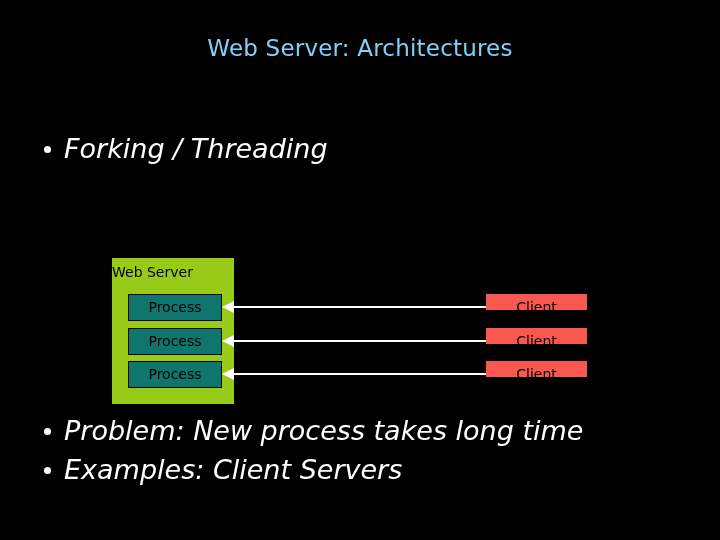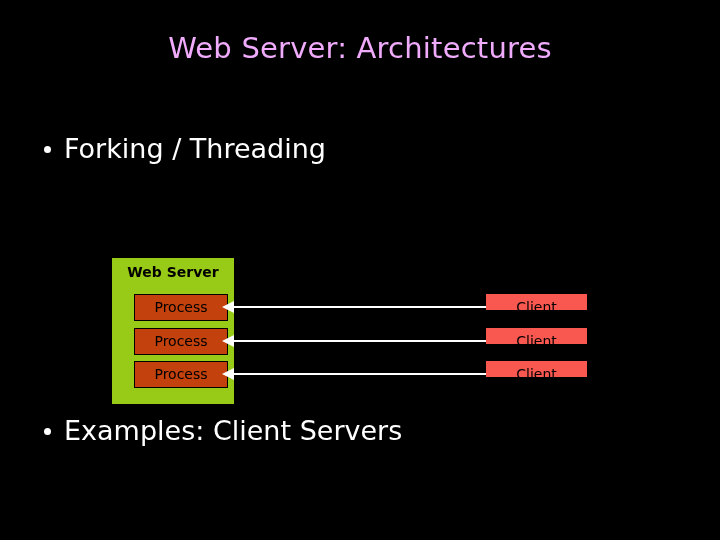--- a/index.html
+++ b/index.html
@@ -23,33 +23,34 @@
     background: #000000;
   }
 
   
   #slide-title {
     position: absolute;
     left: 0;
     top: 26px;
     width: 720px;
     text-align: center;
-    color: #f0abfc;
-    font-size: 29px;
+    color: #7dd3fc;
+    font-size: 23px;
     font-weight: normal;
     letter-spacing: 0.2px;
     line-height: 44px;
     white-space: nowrap;
   }
 
   
   .bullet-list {
     position: absolute;
     left: 30px;
     width: 660px;
+    font-style: italic;
   }
   #bullets-top { top: 130px; }
   #bullets-bottom { top: 412px; }
 
   .bullet-item {
     position: relative;
     padding-left: 34px;
     color: #FFFFFF;
     font-size: 27px;
     line-height: 38px;
@@ -83,42 +84,40 @@
     width: 122px;
     height: 146px;
     background: #97CB17;
     box-sizing: border-box;
   }
   #server-label {
     position: absolute;
     left: 112px;
     top: 263px;
     width: 122px;
-    text-align: center;
+    text-align: left;
     color: #000000;
     font-size: 14px;
     line-height: 18px;
     white-space: nowrap;
-    font-weight: bold;
   }
 
   .process-box {
     position: absolute;
     left: 128px;
     width: 94px;
     height: 27px;
-    background: #c2410c;
+    background: #0f766e;
     border: 1px solid #000000;
     box-sizing: border-box;
     color: #000000;
     font-size: 14px;
     line-height: 25px;
     text-align: center;
     white-space: nowrap;
-    margin-left: 6px;
   }
   .process-1 { top: 294px; }
   .process-2 { top: 328px; }
   .process-3 { top: 361px; }
 
   .client-box {
     position: absolute;
     left: 486px;
     width: 101px;
     height: 16px;
@@ -192,17 +191,21 @@
 
     <div class="client-box client-1">Client</div>
     <div class="client-box client-2">Client</div>
     <div class="client-box client-3">Client</div>
 
   </div>
 
   <div class="bullet-list" id="bullets-bottom">
     <div class="bullet-item">
       <span class="dot"></span>
+      <span class="bullet-text">Problem: New process takes long time</span>
+    </div>
+    <div class="bullet-item">
+      <span class="dot"></span>
       <span class="bullet-text">Examples: Client Servers</span>
     </div>
   </div>
 
 </div>
 
 </body></html>

